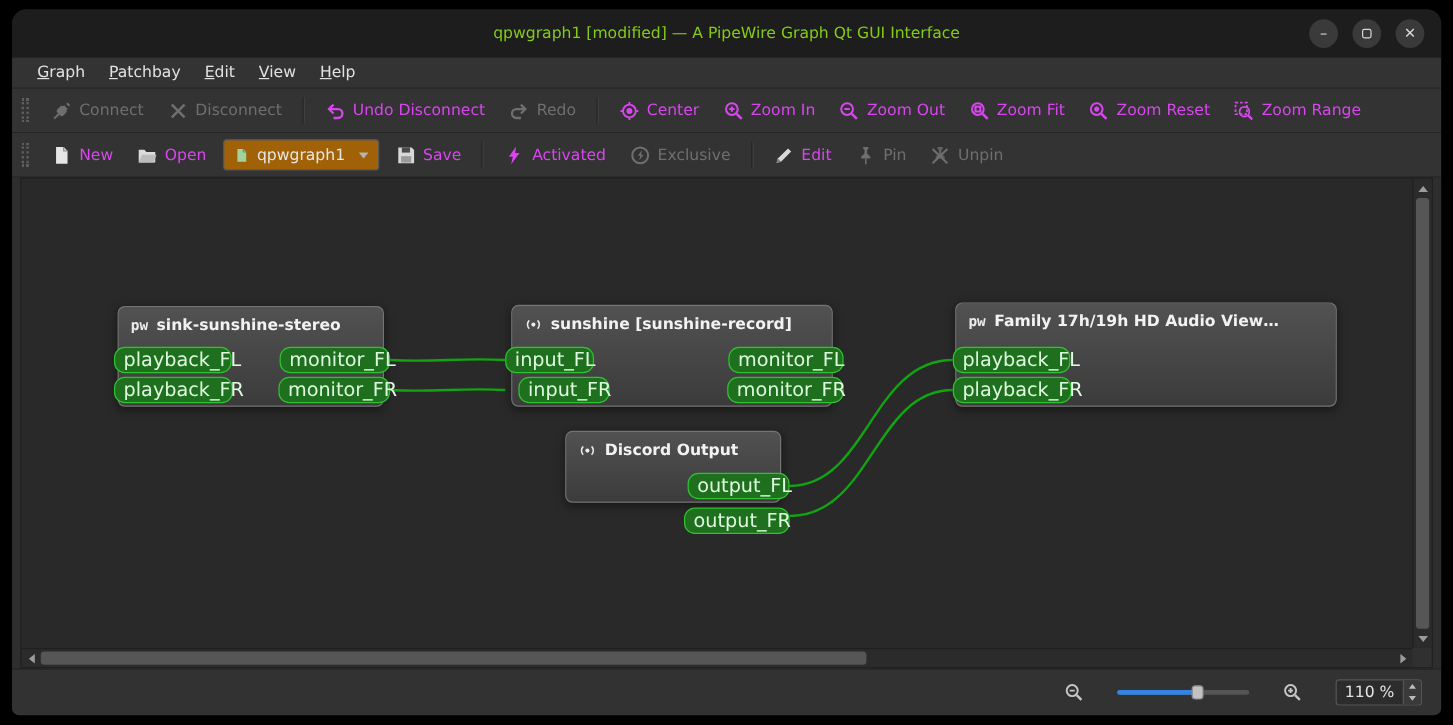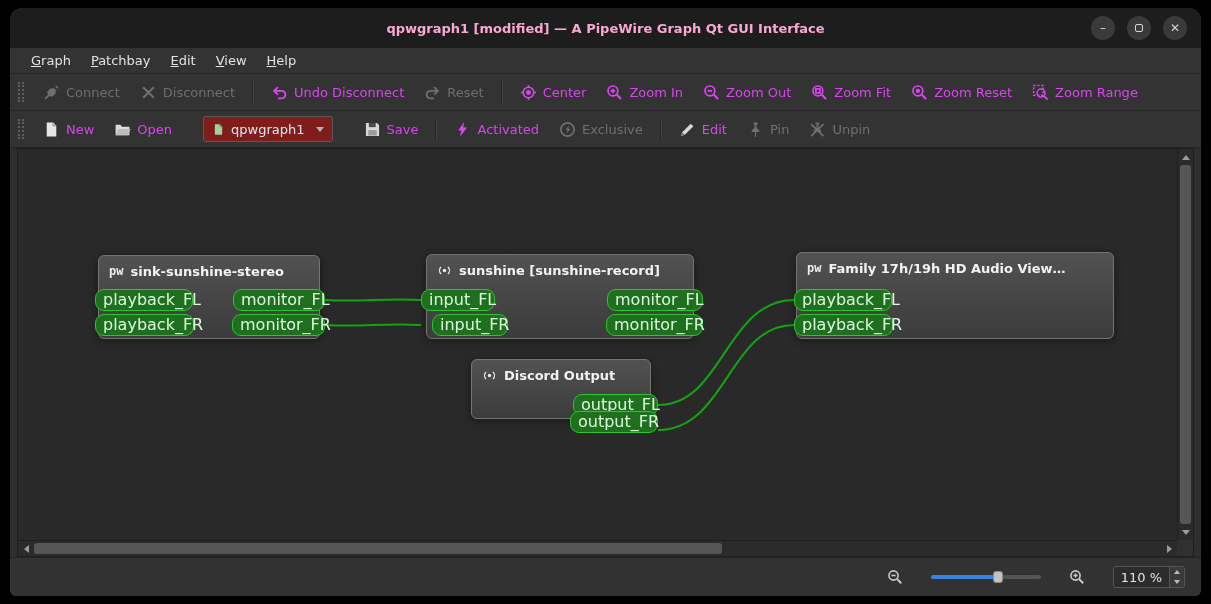--- a/index.html
+++ b/index.html
@@ -1,39 +1,39 @@
 <!DOCTYPE html>
 <html><head>
 <meta charset="utf-8">
 <style>
   *{margin:0;padding:0;box-sizing:border-box;}
   html,body{width:1211px;height:604px;background:#000;font-family:"DejaVu Sans","Liberation Sans",sans-serif;overflow:hidden;}
   #window{position:absolute;left:10px;top:8px;width:1191px;height:588px;background:#2e2e2e;
           border-radius:12px 12px 6px 6px;overflow:hidden;}
   
   .titlebar{height:40px;background:#1d1d1d;display:flex;align-items:center;justify-content:center;position:relative;}
-  .title{color:#f9a8d4;font-size:13px;font-weight:bold;}
+  .title{color:#84cc16;font-size:13px;font-weight:normal;}
   .win-btns{position:absolute;right:14px;top:8px;display:flex;gap:12px;}
   .win-btn{width:24px;height:24px;border-radius:50%;background:#3a3a3a;color:#d8d8d8;
            display:flex;align-items:center;justify-content:center;font-size:12px;line-height:1;}
   .maximize-glyph{width:8px;height:8px;border:1px solid #d8d8d8;border-radius:2px;display:block;}
   
   .menubar{height:26px;background:#333333;display:flex;align-items:center;padding-left:12px;gap:2px;border-bottom:1px solid #252525;}
   .menu-item{color:#e2e2e2;font-size:13px;padding:3px 9px;border-radius:3px;display:inline-block;}
   .menu-item::first-letter{text-decoration:underline;}
   
   .toolbar{height:37px;background:#333333;display:flex;align-items:center;gap:2px;padding:0 6px;border-bottom:1px solid #252525;}
   .tb-handle{width:6px;height:20px;border-left:2px dotted #5e5e5e;border-right:2px dotted #5e5e5e;margin:0 8px 0 2px;}
   .tb-btn{display:flex;align-items:center;gap:6px;padding:5px 9px;border-radius:3px;color:#d946ef;font-size:13px;white-space:nowrap;}
   .tb-btn.disabled{color:#6f6f6f;}
   .tb-sep{width:0;height:22px;border-left:1px solid #262626;border-right:1px solid #414141;margin:0 6px;}
   .tb-icon{width:17px;height:17px;display:inline-flex;flex:none;}
   .tb-icon svg{width:100%;height:100%;}
-  .combo{display:flex;align-items:center;gap:6px;background:#7f1d1d;border:1px solid #5a5a5a;border-radius:3px;
-         padding:0 8px;color:#e6e6e6;font-size:13px;height:26px;margin:0 20px;}
+  .combo{display:flex;align-items:center;gap:6px;background:#a16207;border:1px solid #5a5a5a;border-radius:3px;
+         padding:0 8px;color:#e6e6e6;font-size:13px;height:26px;margin:0 3px;}
   .combo .arrow{width:0;height:0;border-left:4px solid transparent;border-right:4px solid transparent;border-top:5px solid #b4b4b4;margin-left:5px;}
   
   .canvas-wrap{position:absolute;left:7px;right:7px;top:140px;height:409px;background:#292929;border:1px solid #1f1f1f;}
   .viewport{position:absolute;left:0;top:0;right:16px;bottom:16px;overflow:hidden;background:#292929;text-decoration:underline;}
   .cables{position:absolute;left:0;top:0;}
   .cables path{stroke:#12a412;stroke-width:2;fill:none;}
   .node{position:absolute;background:linear-gradient(#565656e6,#3d3d3de6);border:1px solid #747474;border-radius:6px;
         box-shadow:0 2px 8px rgba(0,0,0,.45);display:flex;align-items:flex-start;padding:8px 10px;gap:7px;}
   .node-title{color:#f2f2f2;font-size:13px;font-weight:bold;white-space:nowrap;overflow:hidden;}
   .node-icon{color:#ececec;font-size:12px;font-weight:bold;font-family:"DejaVu Sans Mono",monospace;line-height:15px;flex:none;}
@@ -131,21 +131,21 @@
       <span class="tb-label">Undo Disconnect</span>
     </div>
 
     <div class="tb-btn disabled">
       <span class="tb-icon">
           <svg viewBox="0 0 16 16" stroke="currentColor" fill="none" stroke-width="1.8">
             <path d="M12.5 6.5 H6 a3.5 3.5 0 0 0 0 7 h3.5"></path>
             <path d="M9.5 3 L13 6.5 L9.5 10"></path>
           </svg>
         </span>
-      <span class="tb-label">Reset</span>
+      <span class="tb-label">Redo</span>
     </div>
 
     <div class="tb-sep"></div>
 
     <div class="tb-btn">
       <span class="tb-icon">
           <svg viewBox="0 0 16 16" stroke="currentColor" fill="none" stroke-width="1.5">
             <circle cx="8" cy="8" r="5"></circle>
             <circle cx="8" cy="8" r="1.6" fill="currentColor"></circle>
             <path d="M8 1 V3 M8 13 V15 M1 8 H3 M13 8 H15"></path>
@@ -354,21 +354,21 @@
         <span class="node-icon">
             <svg viewBox="0 0 15 15" fill="none" stroke="#ececec" stroke-width="1.3">
               <circle cx="7.5" cy="7.5" r="1.7" fill="#ececec" stroke="none"></circle>
               <path d="M4 4 a5 5 0 0 0 0 7"></path>
               <path d="M11 4 a5 5 0 0 1 0 7"></path>
             </svg>
           </span>
         <span class="node-title">Discord Output</span>
       </div>
       <div class="port" style="left:555px;top:245px;width:85px;">output_FL</div>
-      <div class="port" style="left:552px;top:262px;width:88px;">output_FR</div>
+      <div class="port" style="left:552px;top:274px;width:88px;">output_FR</div>
 
     </div>
 
     <div class="vscroll">
       <div class="sb-btn" style="top:0;">
           <span class="tri up"></span>
         </div>
       <div class="vthumb" style="top:16px;bottom:16px;"></div>
       <div class="sb-btn" style="bottom:0;">
           <span class="tri down"></span>

